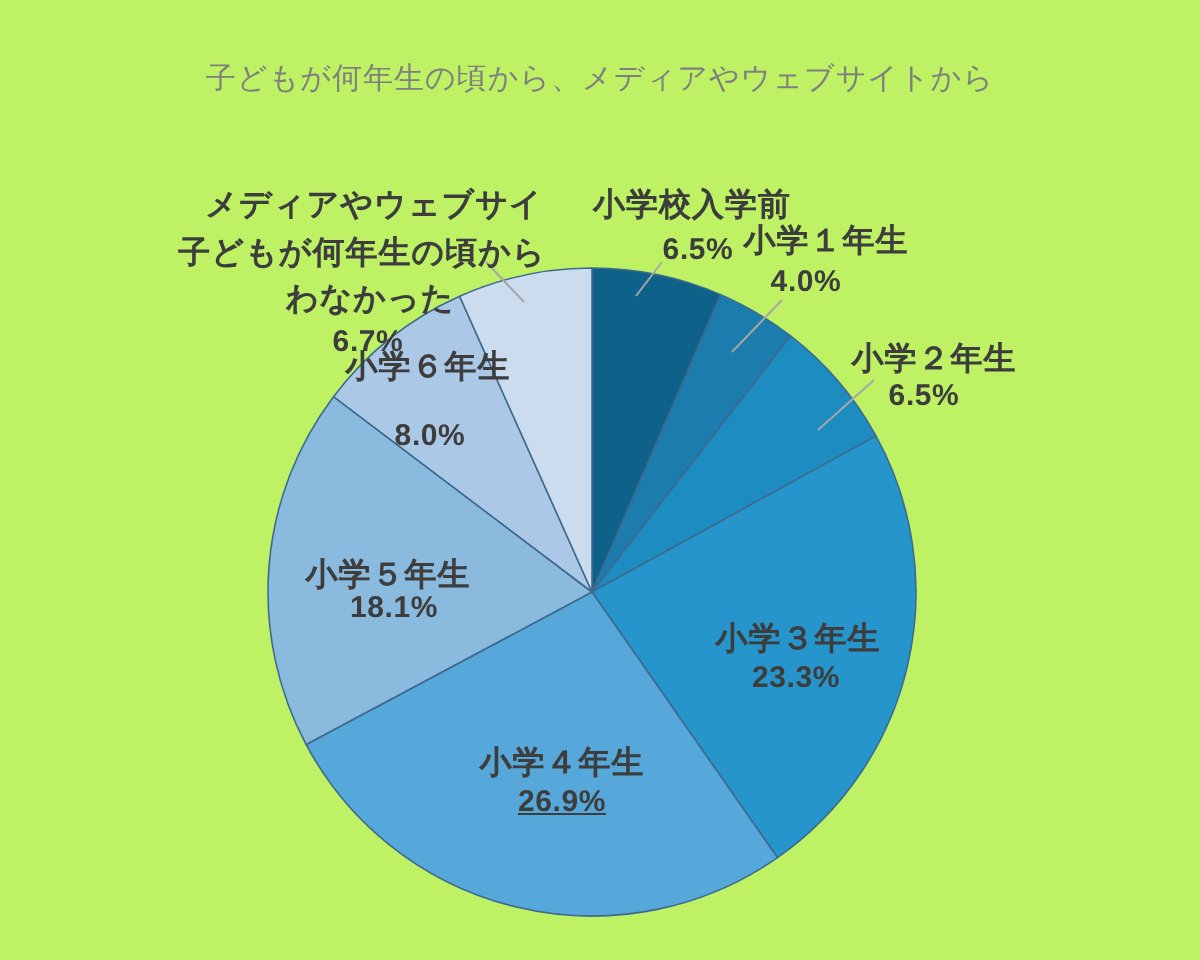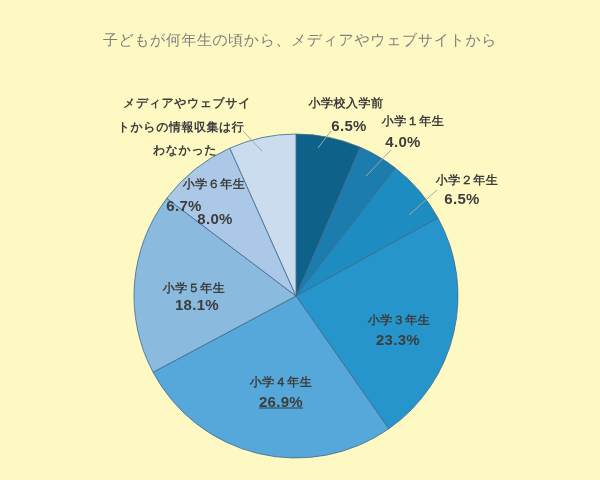--- a/index.html
+++ b/index.html
@@ -1,29 +1,29 @@
 <!DOCTYPE html>
 <html><head>
 <meta charset="utf-8">
 <style>
   html,body{margin:0;padding:0;background:#ffffff;}
   .stage{
-    position:relative;width:600px;height:480px;background:#fef9c3;overflow:hidden;
+    position:relative;width:600px;height:480px;background:#bef264;overflow:hidden;
     font-family:"Liberation Sans","DejaVu Sans",sans-serif;
   }
   .chart-title{
     position:absolute;top:27px;left:0;width:600px;text-align:center;
     color:#7f7f7f;font-size:15px;line-height:26px;letter-spacing:0.5px;font-weight:400;
   }
   #pie-svg{position:absolute;left:0;top:0;}
   .lbl{
     position:absolute;transform:translate(-50%,-50%);white-space:nowrap;
     font-weight:bold;color:#3d3d3d;
   }
-  .lbl.name{font-size:12px;letter-spacing:0.5px;}
+  .lbl.name{font-size:16px;letter-spacing:0.5px;}
   .lbl.pct{font-size:15px;letter-spacing:0.3px;}
 </style>
 </head>
 <body>
 
 <div class="stage">
 
   <div class="chart-title">
     <div>子どもが何年生の頃から、メディアやウェブサイトから</div>
   </div>
@@ -52,18 +52,18 @@
       <div class="lbl pct" style="left: 462px; top: 198px;">6.5%</div>
       <div class="lbl name" style="left: 399px; top: 320px;">小学３年生</div>
       <div class="lbl pct" style="left: 398px; top: 339px;">23.3%</div>
       <div class="lbl name" style="left: 281px; top: 382px;">小学４年生</div>
       <div class="lbl pct" style="left: 281px; top: 401px; text-decoration: underline;">26.9%</div>
       <div class="lbl name" style="left: 194px; top: 288px;">小学５年生</div>
       <div class="lbl pct" style="left: 197px; top: 304px;">18.1%</div>
       <div class="lbl name" style="left: 214px; top: 184px;">小学６年生</div>
       <div class="lbl pct" style="left: 215px; top: 218px;">8.0%</div>
       <div class="lbl name" style="left: 187px; top: 103px;">メディアやウェブサイ</div>
-      <div class="lbl name" style="left: 181px; top: 127px;">トからの情報収集は行</div>
+      <div class="lbl name" style="left: 181px; top: 127px;">子どもが何年生の頃から</div>
       <div class="lbl name" style="left: 185px; top: 150px;">わなかった</div>
-      <div class="lbl pct" style="left: 184px; top: 171px; margin-top: 34px;">6.7%</div>
+      <div class="lbl pct" style="left: 184px; top: 171px;">6.7%</div>
     </div>
 
 </div>
 
 </body></html>

